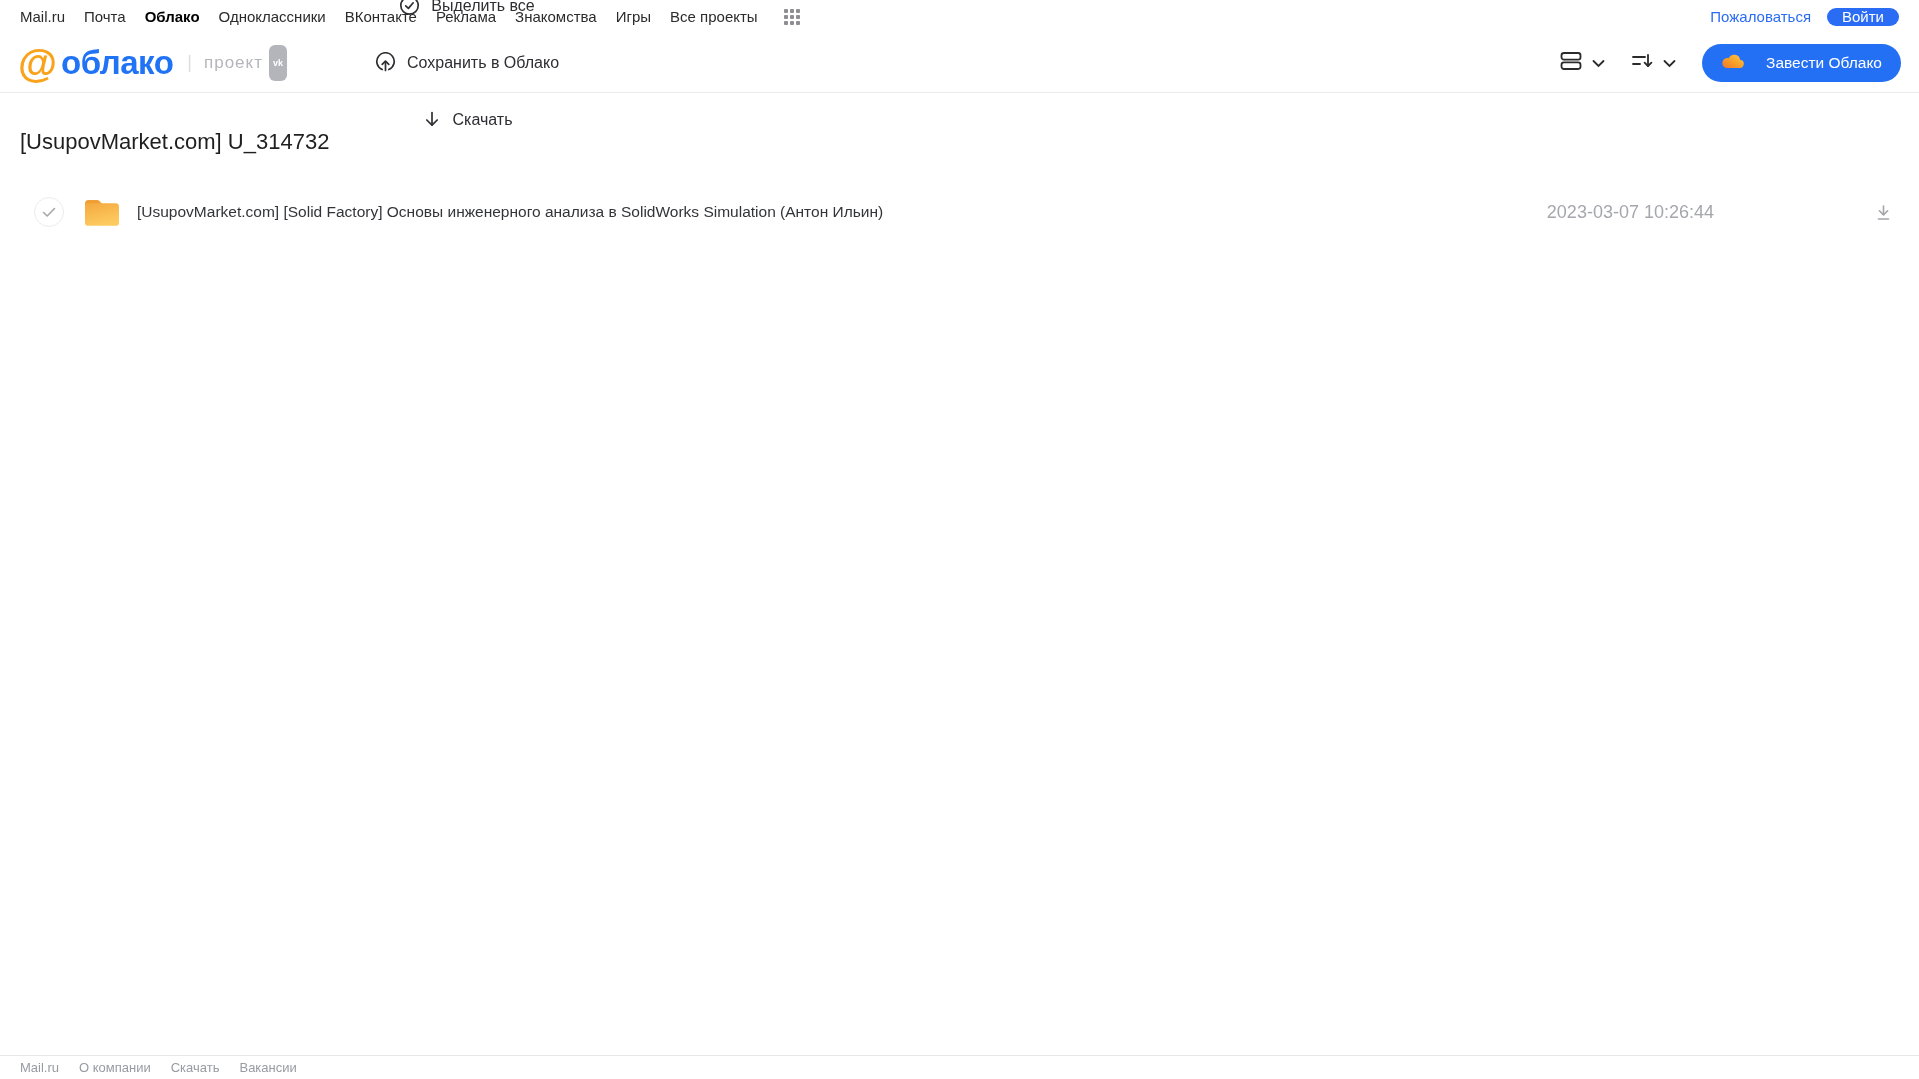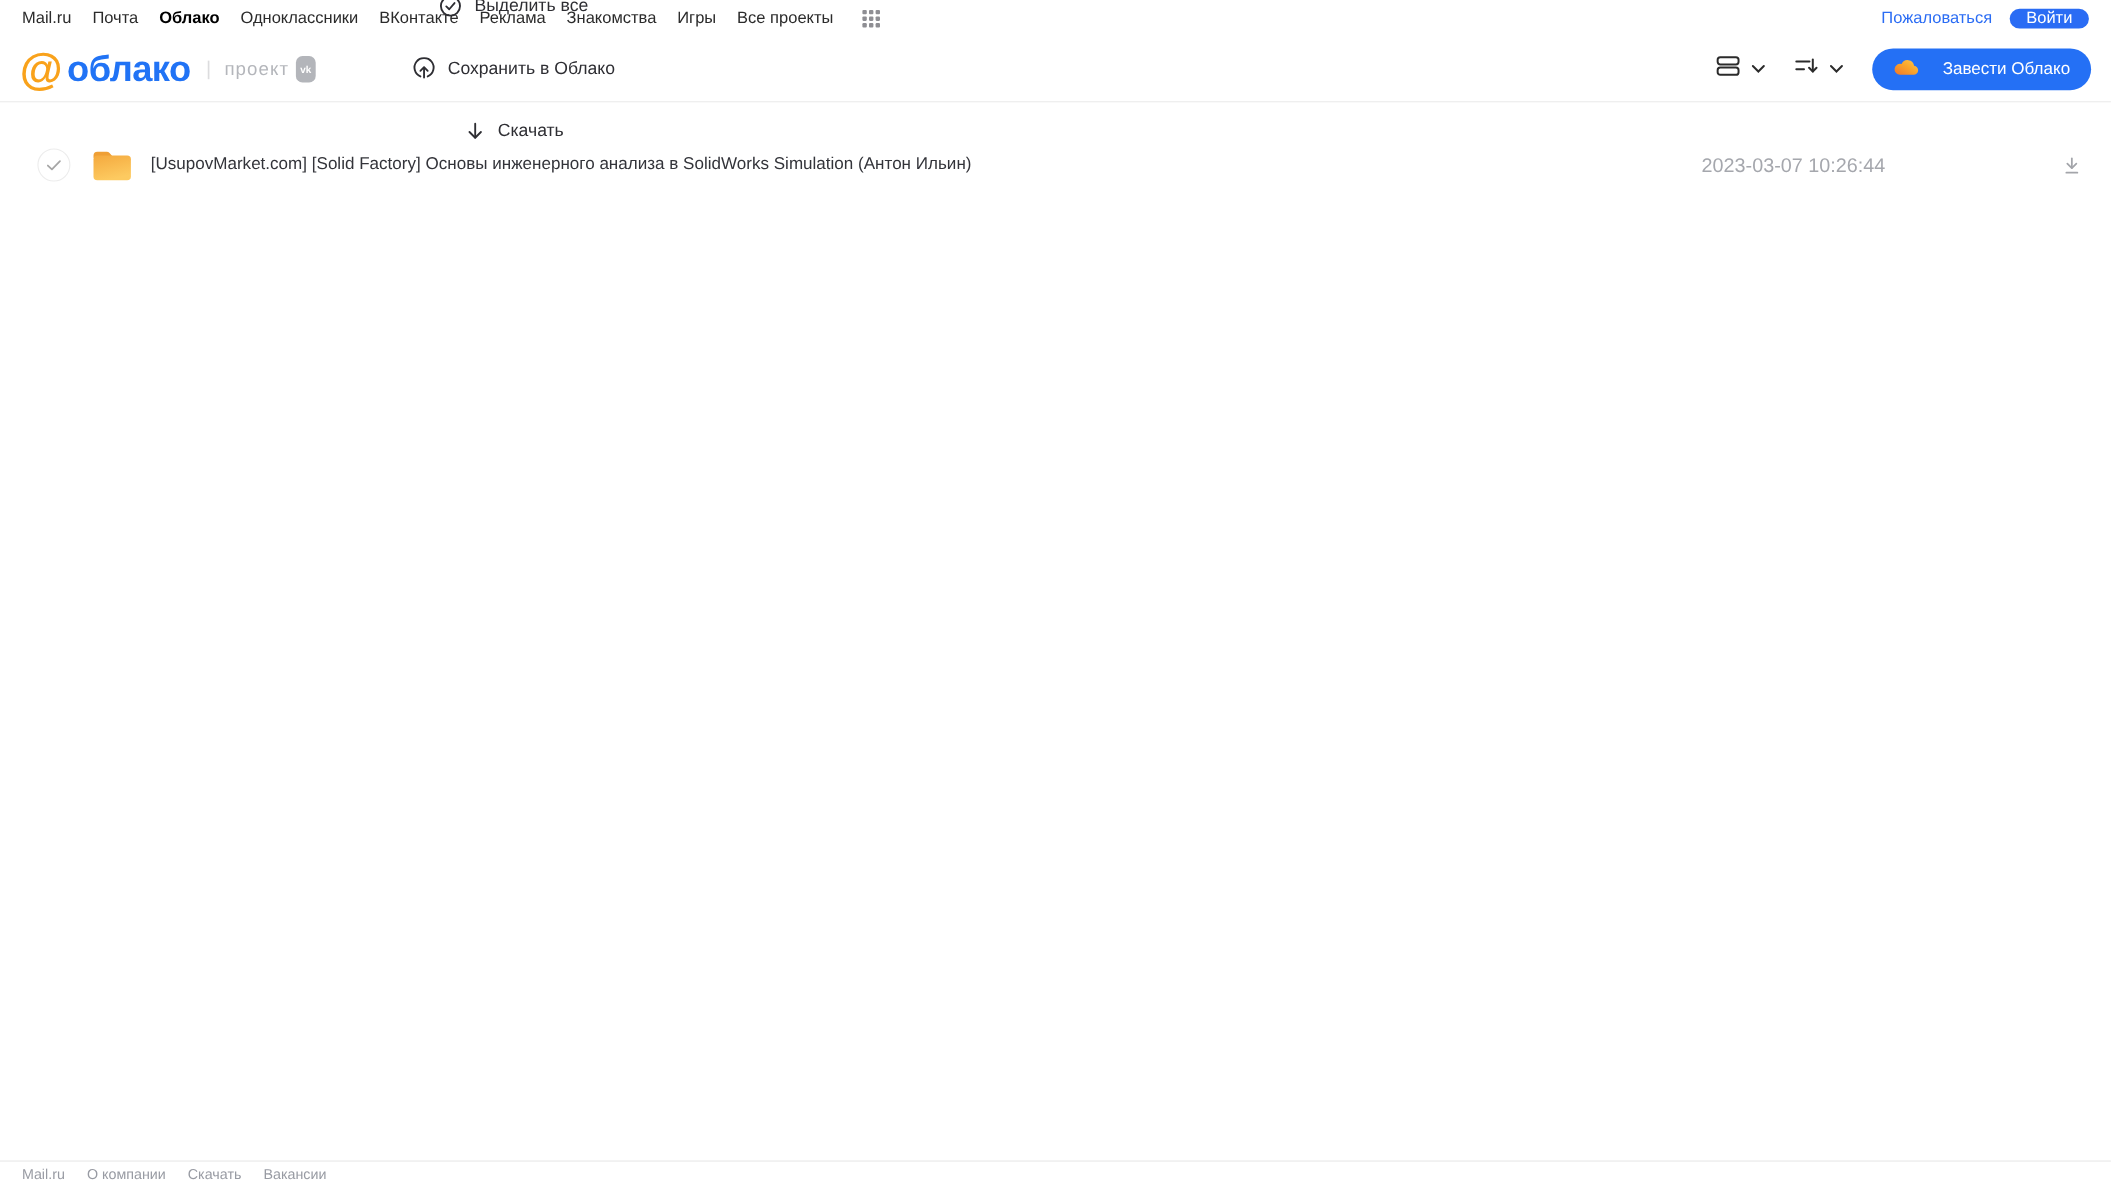--- a/index.html
+++ b/index.html
@@ -20,21 +20,21 @@
              padding:0 15px;font-size:15px;cursor:pointer;font-family:inherit;}
 
   
   .cloudbar{display:flex;align-items:center;height:59px;padding:0 18px;border-bottom:1px solid #ebebeb;}
   .logo{display:flex;align-items:center;cursor:pointer;}
   .logo-at{color:#f9a21b;font-size:40px;font-weight:700;line-height:1;margin-right:4px;}
   .logo-text{color:#2173f5;font-size:33px;font-weight:700;letter-spacing:-0.5px;}
   .proj{display:flex;align-items:center;margin-left:14px;color:#b4b6bb;}
   .proj .bar{color:#dcdcde;font-size:18px;margin-right:12px;}
   .proj .ptxt{font-size:17px;letter-spacing:1px;}
-  .vk-badge{display:inline-flex;align-items:center;justify-content:center;width:18px;height:24px;
+  .vk-badge{display:inline-flex;align-items:center;justify-content:center;width:18px;height:36px;
             background:#b3b5ba;border-radius:6px;color:#fff;font-size:9px;font-weight:700;margin-left:6px;}
   .actions{display:flex;align-items:center;gap:36px;margin-left:88px;flex-direction:column;}
   .action{display:flex;align-items:center;gap:11px;font-size:16px;color:#2e2e33;cursor:pointer;}
   .action svg{display:block;}
   .headright{margin-left:auto;display:flex;align-items:center;gap:26px;}
   .tool{display:flex;align-items:center;gap:9px;cursor:pointer;color:#2b2b2b;}
   .get-cloud-btn{display:flex;align-items:center;gap:21px;background:#2470f5;color:#fff;border:none;
                  border-radius:19px;height:38px;padding:0 19px;font-size:15.5px;cursor:pointer;font-family:inherit;}
 
   
@@ -175,20 +175,21 @@
             </defs>
             <path d="M6.5 16 a5 5 0 1 1 1.2-9.8 a6 6 0 0 1 11.4 1.6 a4 4 0 0 1 -0.9 8.2 z" fill="url(#cg)"></path>
           </svg>
         </span>
         <span>Завести Облако</span>
       </button>
     </div>
   </div>
 
   <div class="main">
+    <h1 class="page-title">[UsupovMarket.com] U_314732</h1>
 
     <div class="file-row">
       <div class="chk">
         <svg width="14" height="11" viewBox="0 0 14 11" fill="none" stroke="#a6a6a6" stroke-width="1.6" stroke-linecap="round" stroke-linejoin="round">
           <polyline points="1.5,5.5 5.2,9 12.5,1.5"></polyline>
         </svg>
       </div>
       <span class="folder-wrap">
         <svg width="38" height="31" viewBox="0 0 38 31">
           <defs>

